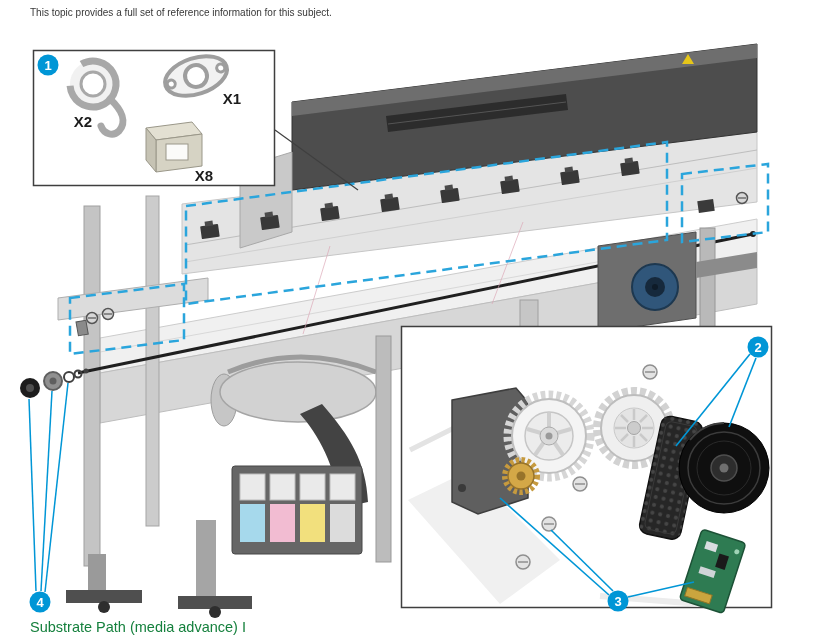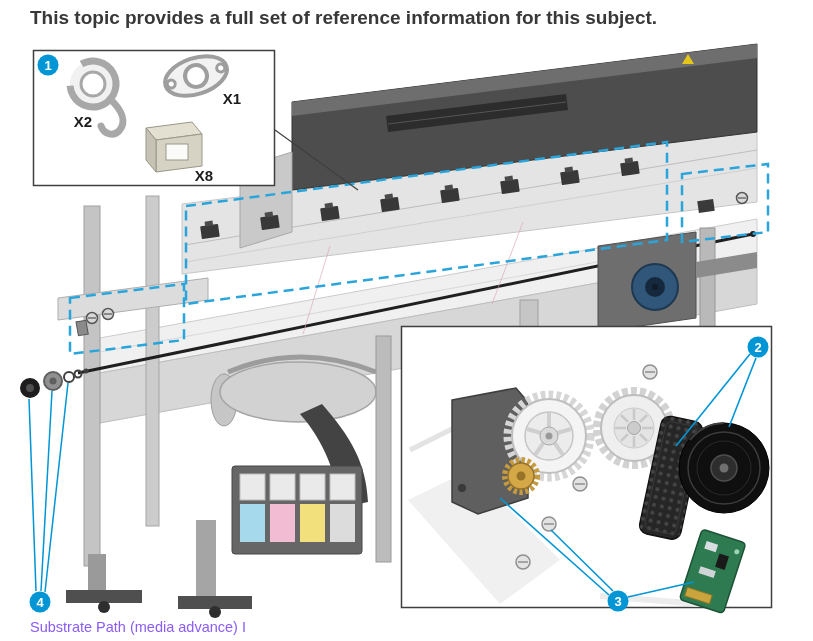--- a/index.html
+++ b/index.html
@@ -1,19 +1,19 @@
 <!DOCTYPE html>
 <html><head>
 <meta charset="utf-8">
 <style>
   html,body{margin:0;padding:0;background:#ffffff;}
   body{width:813px;height:641px;position:relative;overflow:hidden;
        font-family:"Liberation Sans",sans-serif;color:#3a3a3a;}
-  #intro{position:absolute;top:7px;left:30px;margin:0;font-size:19px;color:#383838;font-weight:bold;}
-  #caption{position:absolute;top:619px;left:30px;margin:0;font-size:14.5px;color:#8b5cf6;}
+  #intro{position:absolute;top:7px;left:30px;margin:0;font-size:10px;color:#383838;}
+  #caption{position:absolute;top:619px;left:30px;margin:0;font-size:14.5px;color:#15803d;}
   #figure{position:absolute;top:0;left:0;}
   text.callout-num{font-size:13px;font-weight:bold;fill:#ffffff;text-anchor:middle;
                    font-family:"Liberation Sans",sans-serif;}
   text.part-label{font-size:15px;font-weight:600;fill:#1c1c1c;text-anchor:middle;
                   font-family:"Liberation Sans",sans-serif;}
 </style>
 </head>
 <body>
 
 <div id="stage">

